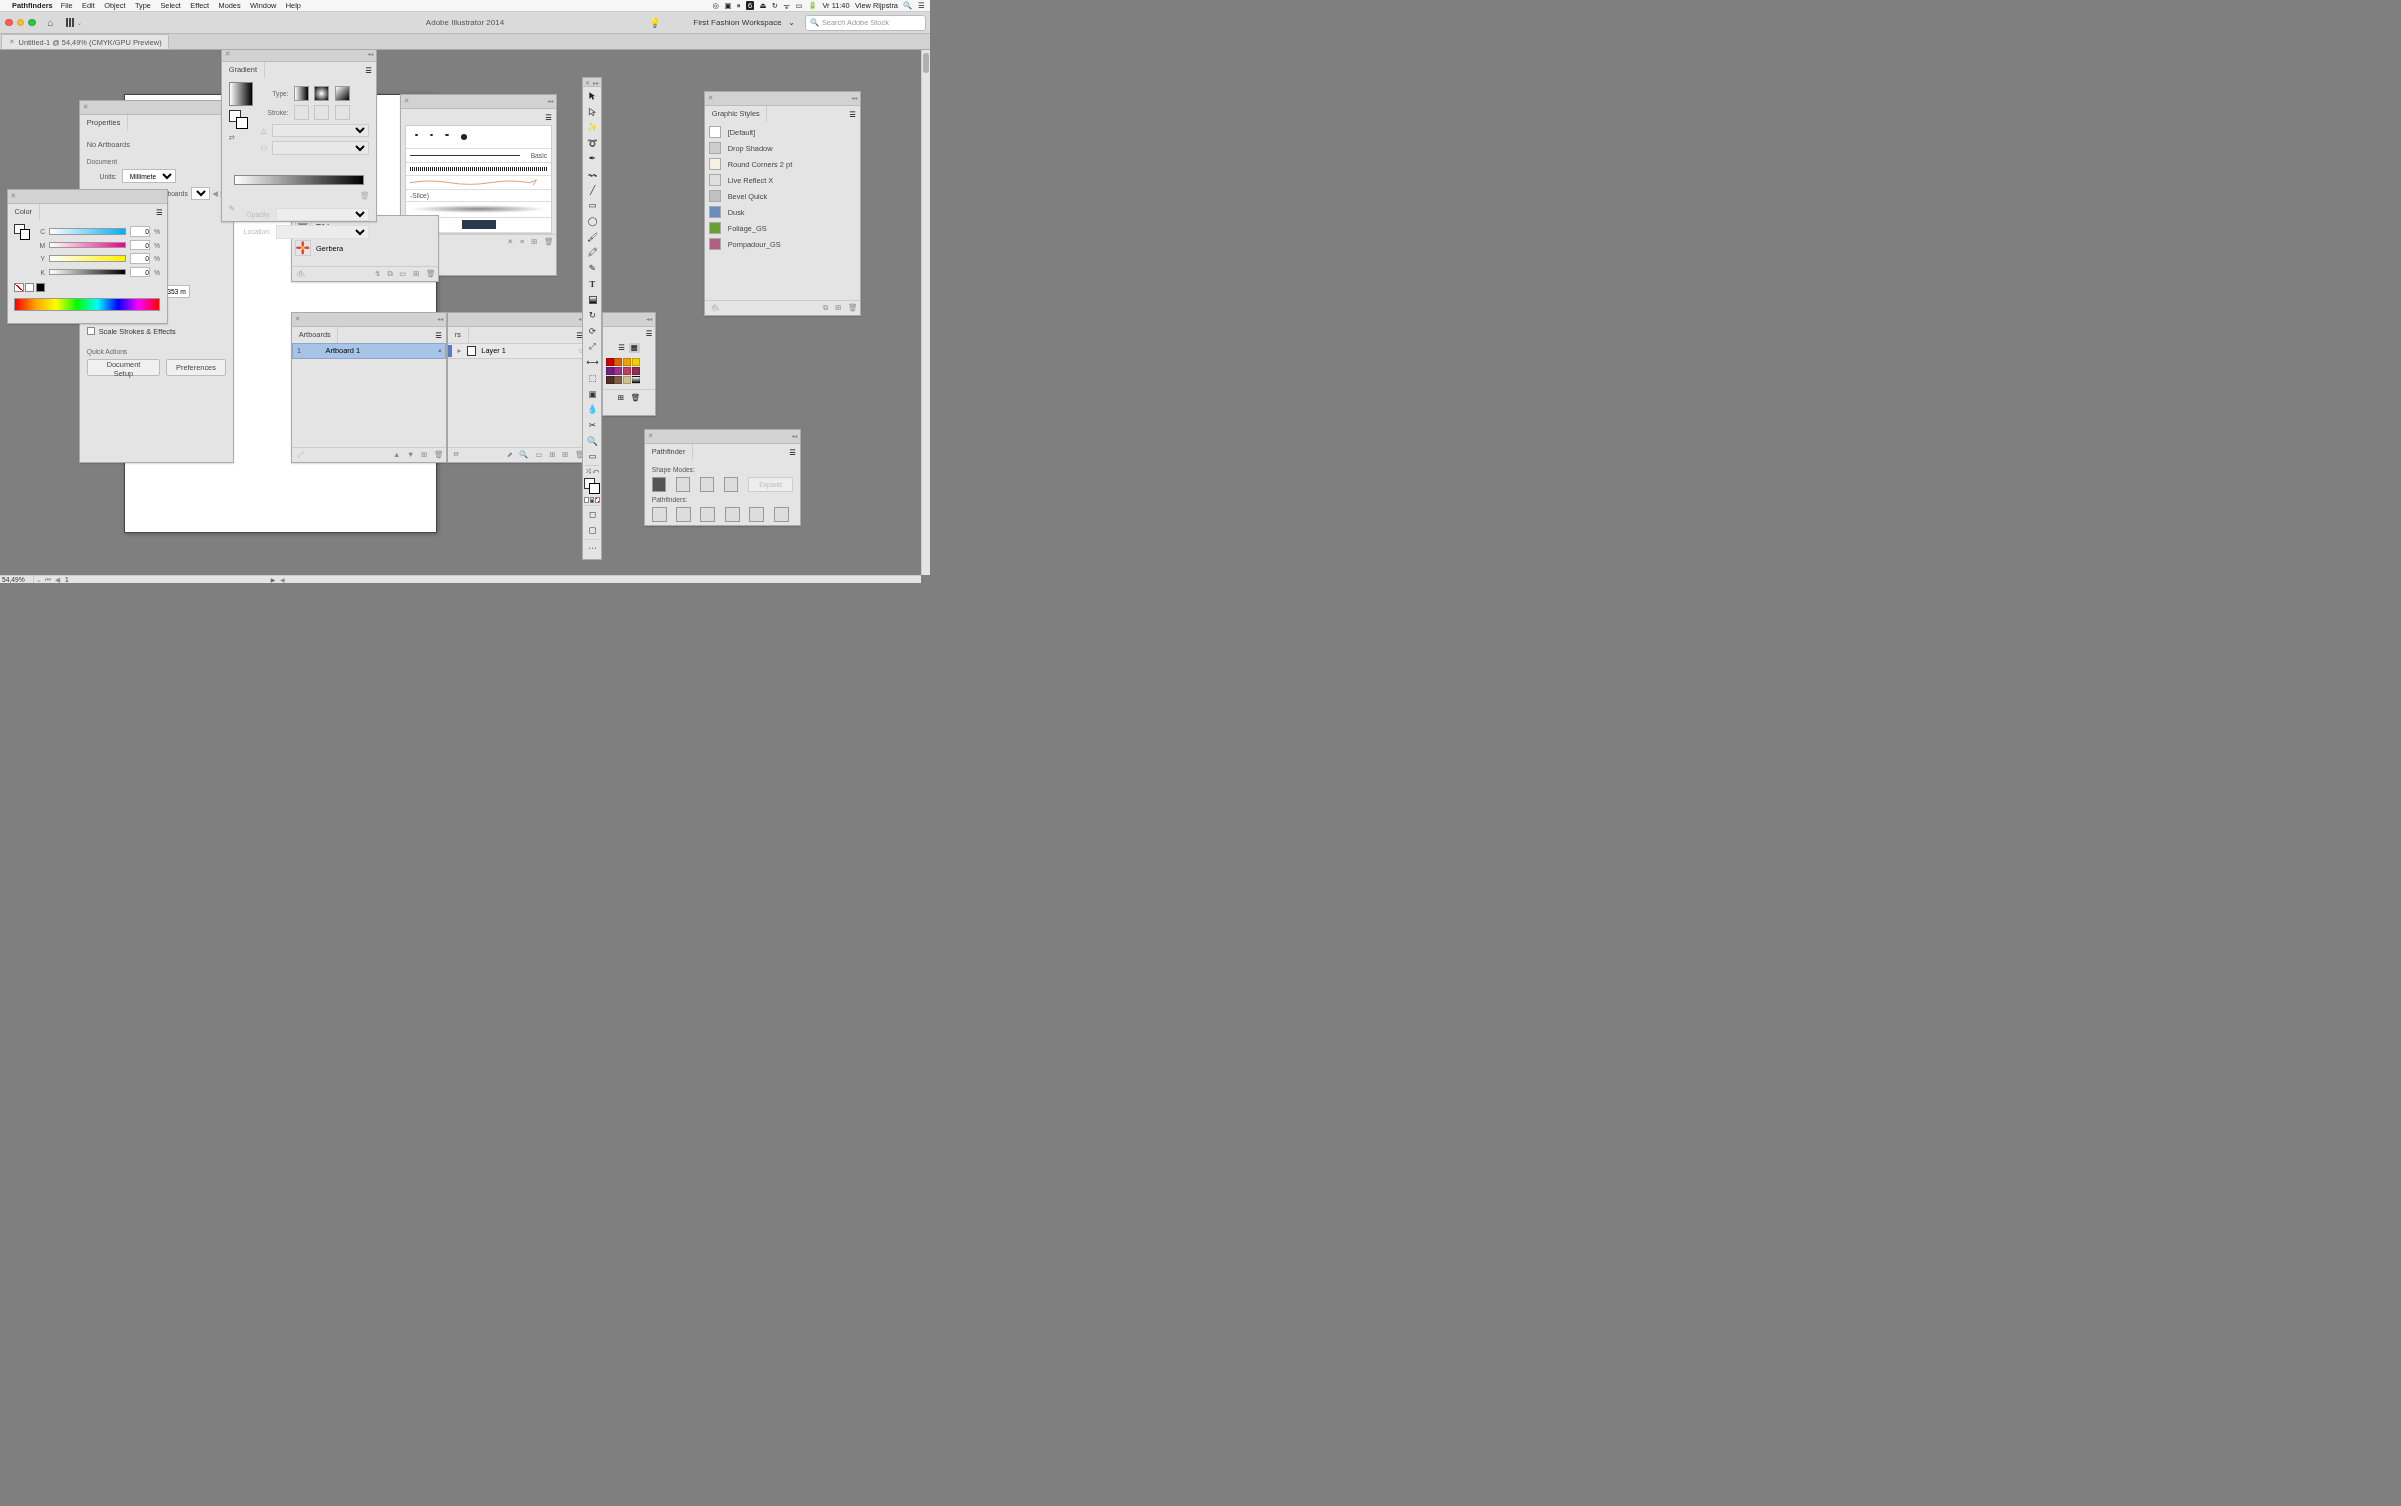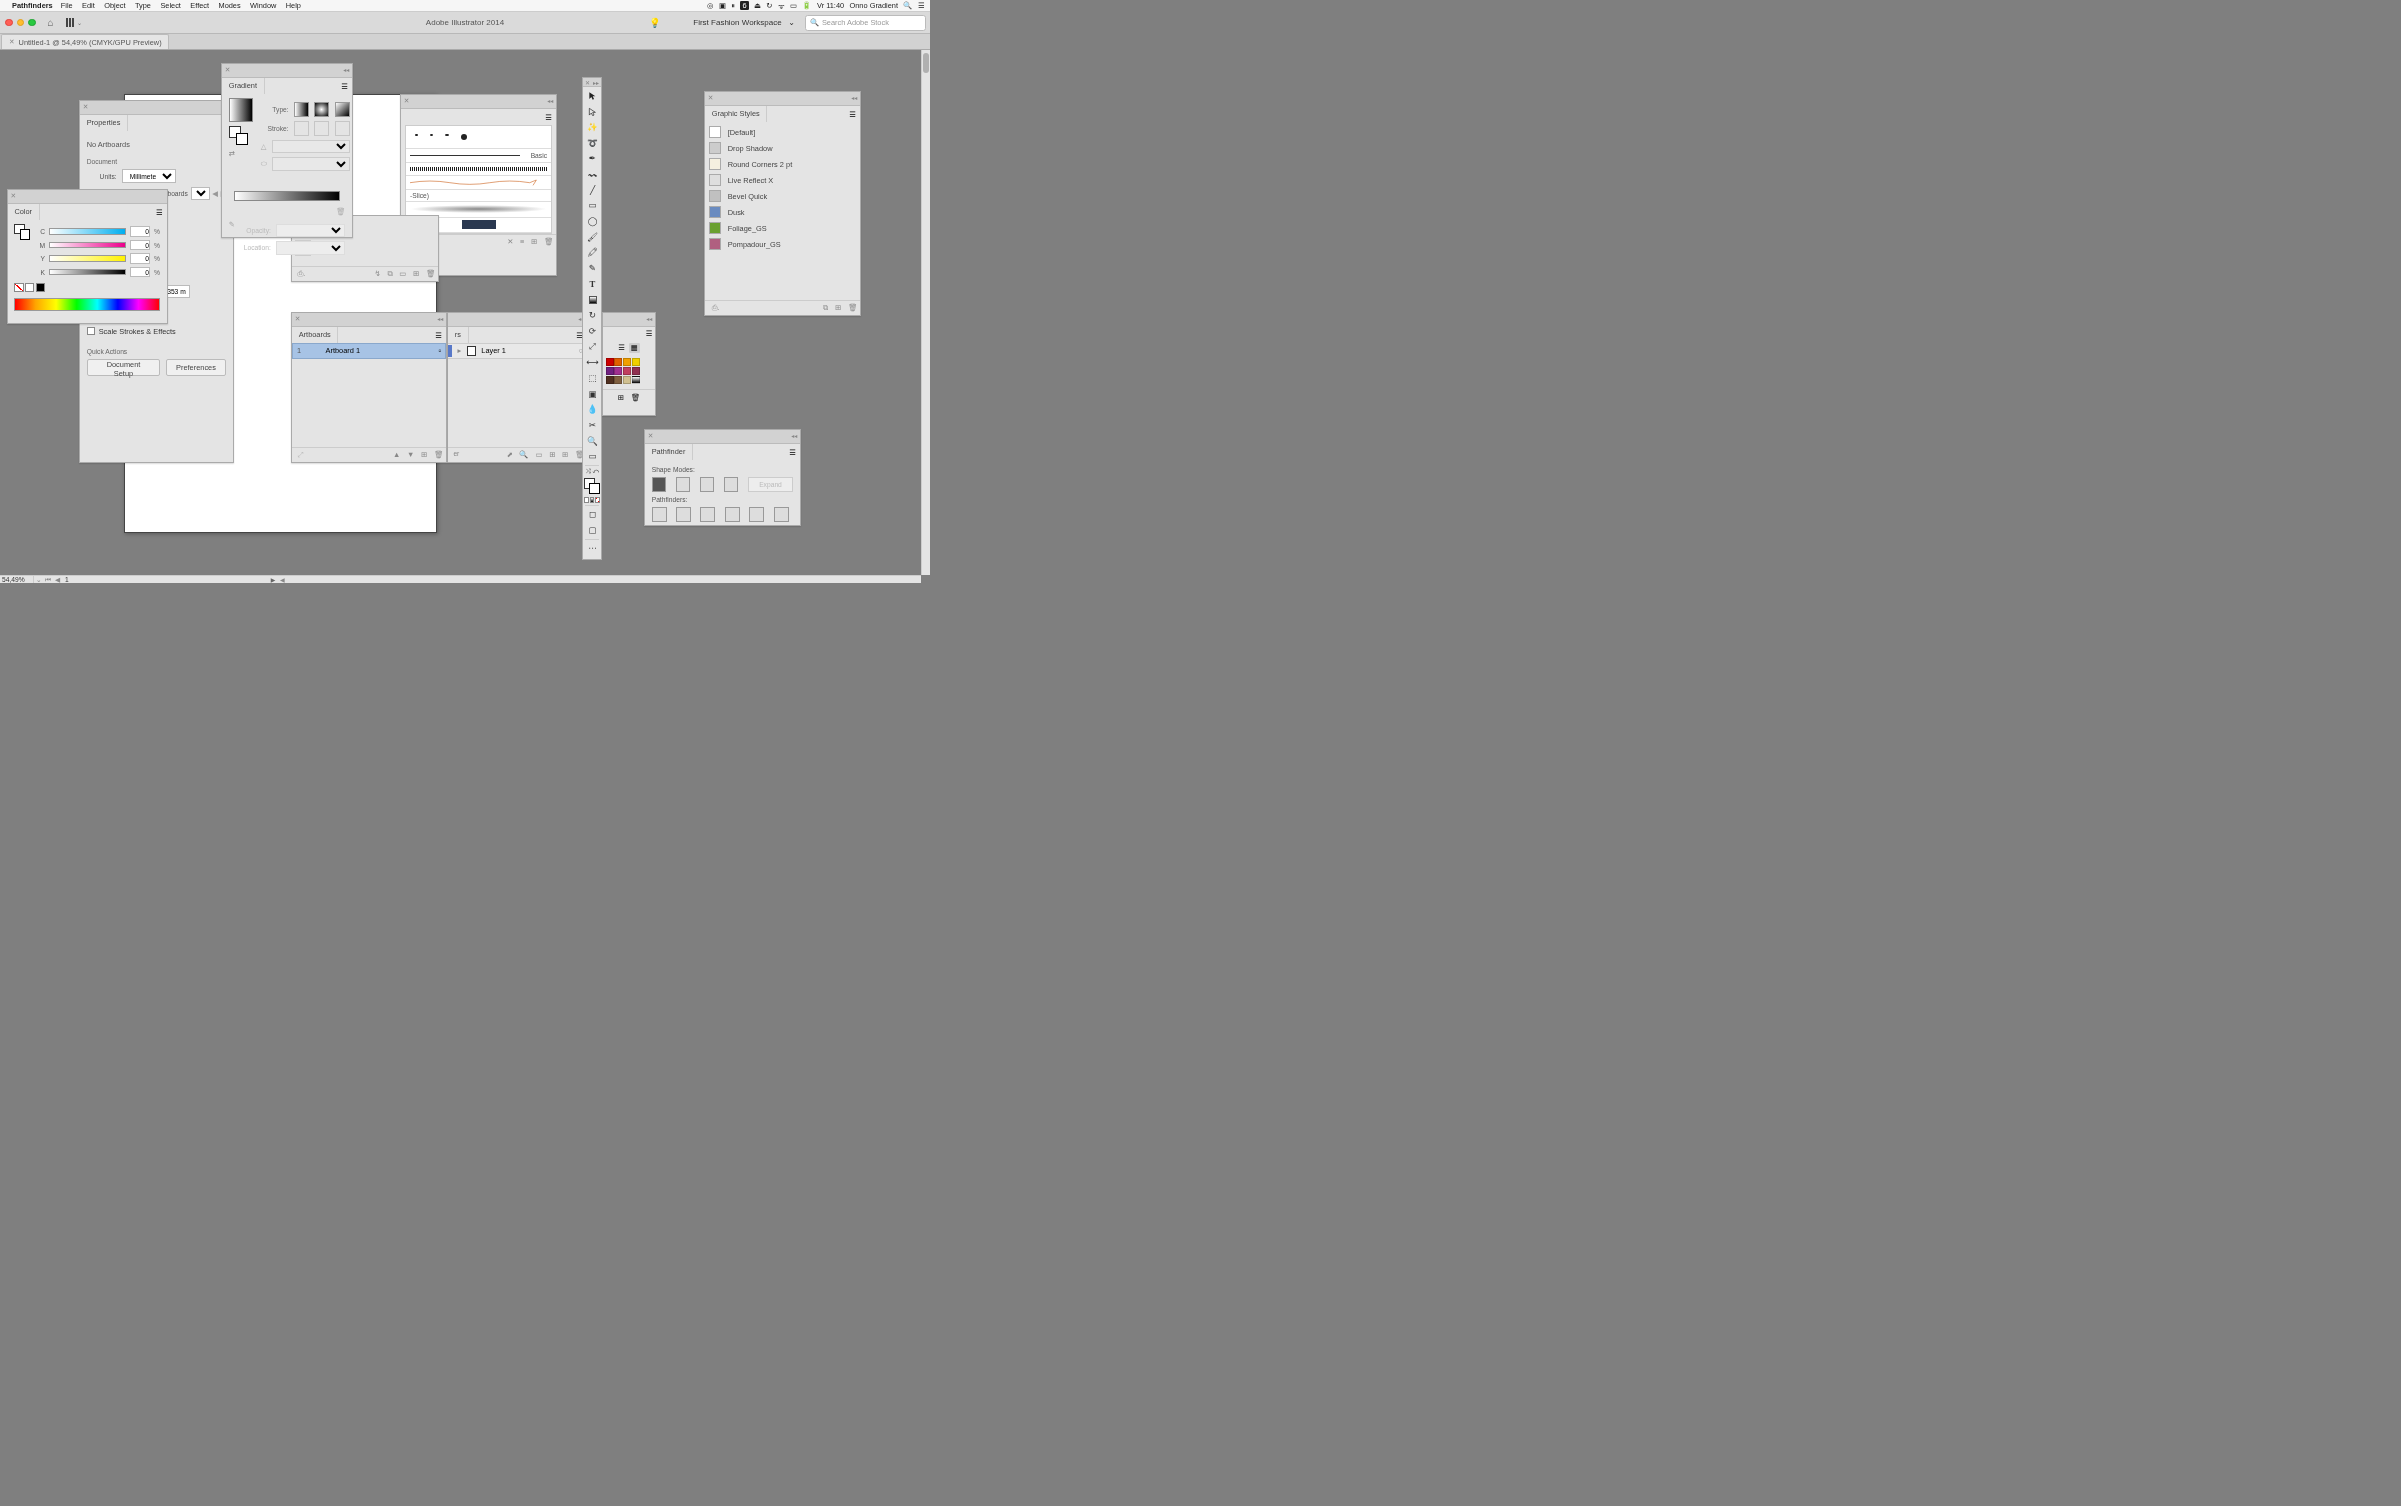--- a/index.html
+++ b/index.html
@@ -84,21 +84,21 @@
 .slider-row input { width: 20px; height: 10.8px; border: 0.7px solid #bbb; text-align: right; font-size: 6.7px; }
 .slider-row .pct { font-size: 6.7px; color: #666; }
 .spectrum { height: 13.5px; margin-top: 5.4px; background: linear-gradient(to right, red, orange, yellow, lime, cyan, blue, magenta, red); border: 0.7px solid #999; }
 .noneswatch { display: flex; gap: 1.3px; margin-top: 2.7px; }
 .sw { width: 9.4px; height: 9.4px; border: 0.7px solid #888; }
 .sw.none { background: linear-gradient(to top right, transparent 45%, red 45%, red 55%, transparent 55%), #fff; }
 .sw.white { background: #fff; }
 .sw.black { background: #000; }
 
 
-#gradient { left: 221px; top: 63px; width: 132px; height: 175px; z-index: 400; }
+#gradient { left: 221px; top: 47px; width: 156px; height: 175px; z-index: 400; }
 .grad-preview { width: 24px; height: 24px; background: linear-gradient(to right,#fff,#000); border: 0.7px solid #888; }
 .grad-fill-stroke { position: relative; width: 19px; height: 19px; margin-top: 4px; }
 .grad-row { display: flex; align-items: center; gap: 5.4px; margin: 4px 0; }
 .grad-label { width: 28px; text-align: right; font-size: 6.7px; color: #666; }
 .type-btn { width: 15px; height: 15px; border: 0.7px solid #999; display: inline-block; }
 .type-lin { background: linear-gradient(to right,#fff,#000); }
 .type-rad { background: radial-gradient(circle,#fff,#000); }
 .type-free { background: linear-gradient(135deg,#fff,#000); }
 .grad-bar { height: 10.8px; background: linear-gradient(to right,#fff,#000); border: 0.7px solid #888; margin: 16px 5.4px 5.4px; }
 
@@ -178,21 +178,21 @@
     <span>◎</span>
     <span>▣</span>
     <span>⏸</span>
     <span style="background:#222;color:#fff;padding:0 2px;border-radius:1.3px">6</span>
     <span>⏏</span>
     <span>↻</span>
     <span>ᯤ</span>
     <span>▭</span>
     <span>🔋</span>
     <span>Vr 11:40</span>
-    <span>Onno Gradient</span>
+    <span>View Rijpstra</span>
     <span>🔍</span>
     <span>☰</span>
   </div>
 </div>
 
 <div class="app-toolbar">
   <div class="traffic">
     <span class="red"></span>
     <span class="yellow"></span>
     <span class="green"></span>

